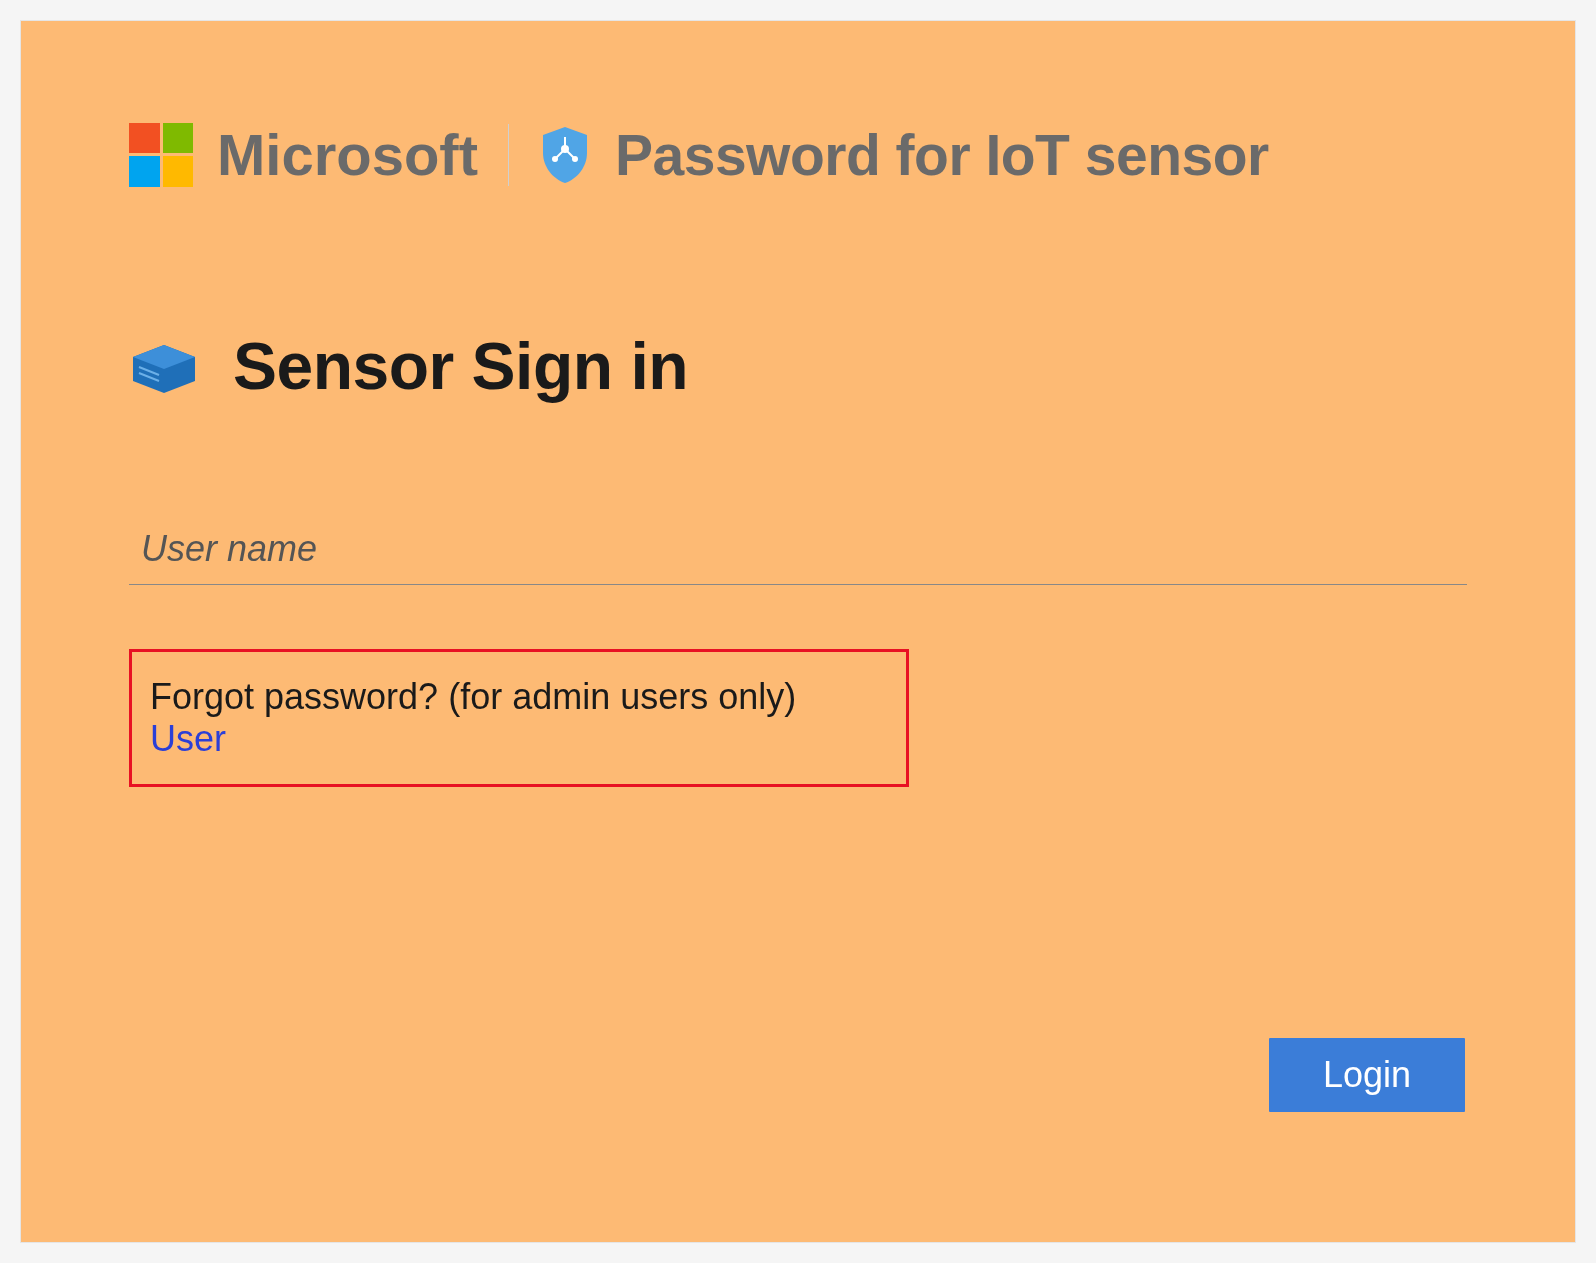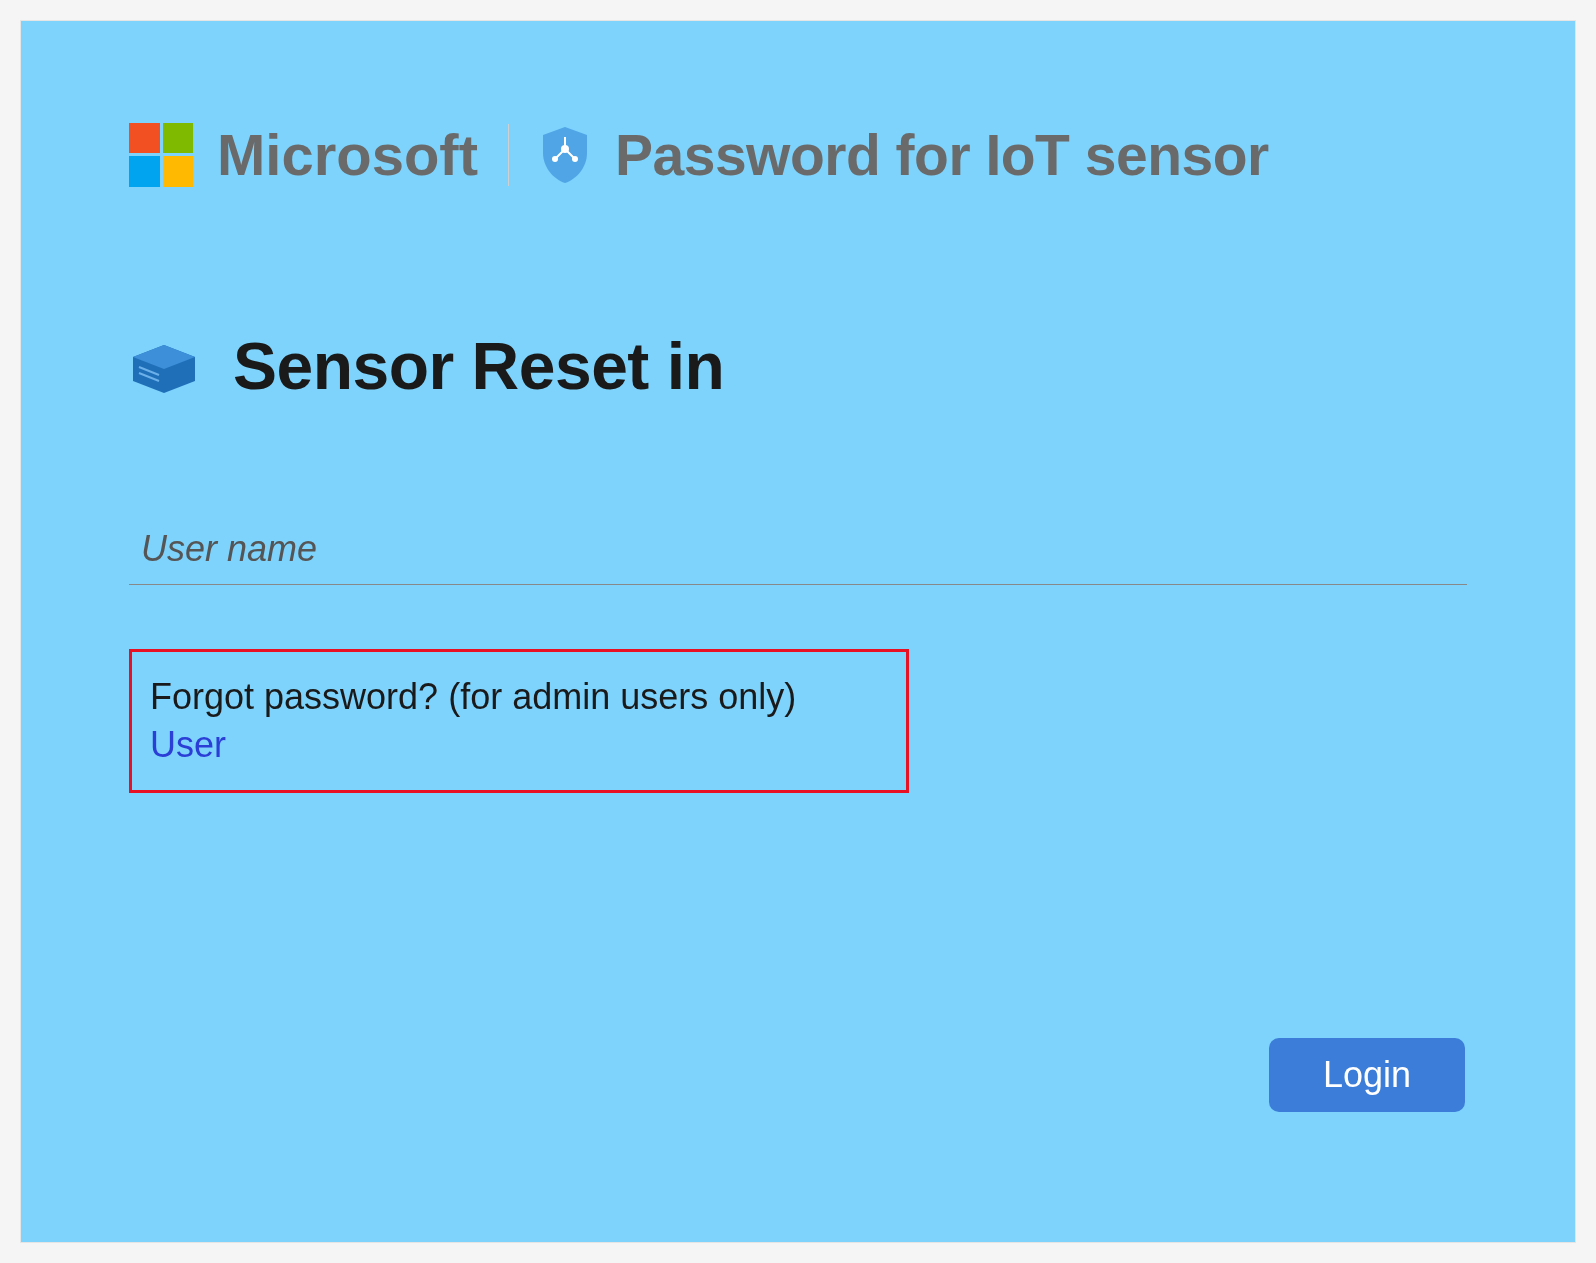--- a/index.html
+++ b/index.html
@@ -8,21 +8,21 @@
       padding: 0;
     }
     body {
       font-family: 'Segoe UI', Tahoma, Geneva, Verdana, sans-serif;
       background: #f5f5f5;
       width: 1596px;
       height: 1263px;
       padding: 20px;
     }
     .card {
-      background: #7dd3fc;
+      background: #fdba74;
       width: 100%;
       height: 100%;
       border: 1px solid #e5e5e5;
       padding: 100px 108px 80px 108px;
       position: relative;
     }
     .header {
       display: flex;
       align-items: center;
       gap: 24px;
@@ -108,41 +108,40 @@
     }
     .forgot-box {
       margin-top: 64px;
       width: 780px;
       border: 3px solid #e81123;
       padding: 24px 18px 24px 18px;
     }
     .forgot-text {
       font-size: 36px;
       color: #1a1a1a;
-      margin-bottom: 6px;
     }
     .reset-link {
       font-size: 36px;
       color: #2b3fd7;
       text-decoration: none;
       cursor: pointer;
     }
     .login-btn {
       position: absolute;
       right: 110px;
       bottom: 130px;
       background: #3b7dd8;
       color: #ffffff;
       border: none;
       font-size: 36px;
       font-weight: 500;
       padding: 16px 54px;
       cursor: pointer;
       font-family: inherit;
-      border-radius: 10px;
+      border-radius: 1px;
     }
   </style>
 </head>
 <body>
 
 <div class="card">
 
   <div class="header">
     <div class="ms-logo">
       <div class="sq sq1"></div>
@@ -168,21 +167,21 @@
 
   <div class="title-row">
     <span class="sensor-icon">
       <svg viewBox="0 0 70 58" width="70" height="58">
         <path d="M 4 20 L 35 8 L 66 20 L 66 44 L 35 56 L 4 44 Z" fill="#1f6fb8"></path>
         <path d="M 4 20 L 35 8 L 66 20 L 35 32 Z" fill="#3d8fd9"></path>
         <line x1="10" y1="30" x2="30" y2="38" stroke="#6bb0e8" stroke-width="2"></line>
         <line x1="10" y1="36" x2="30" y2="44" stroke="#6bb0e8" stroke-width="2"></line>
       </svg>
     </span>
-    <h1 class="title">Sensor Reset in</h1>
+    <h1 class="title">Sensor Sign in</h1>
   </div>
 
   <div class="form">
     <input type="text" class="input-field" placeholder="User name" style="">
   </div>
 
   <div class="forgot-box">
     <div class="forgot-text">Forgot password? (for admin users only)</div>
     <a class="reset-link">User</a>
   </div>

